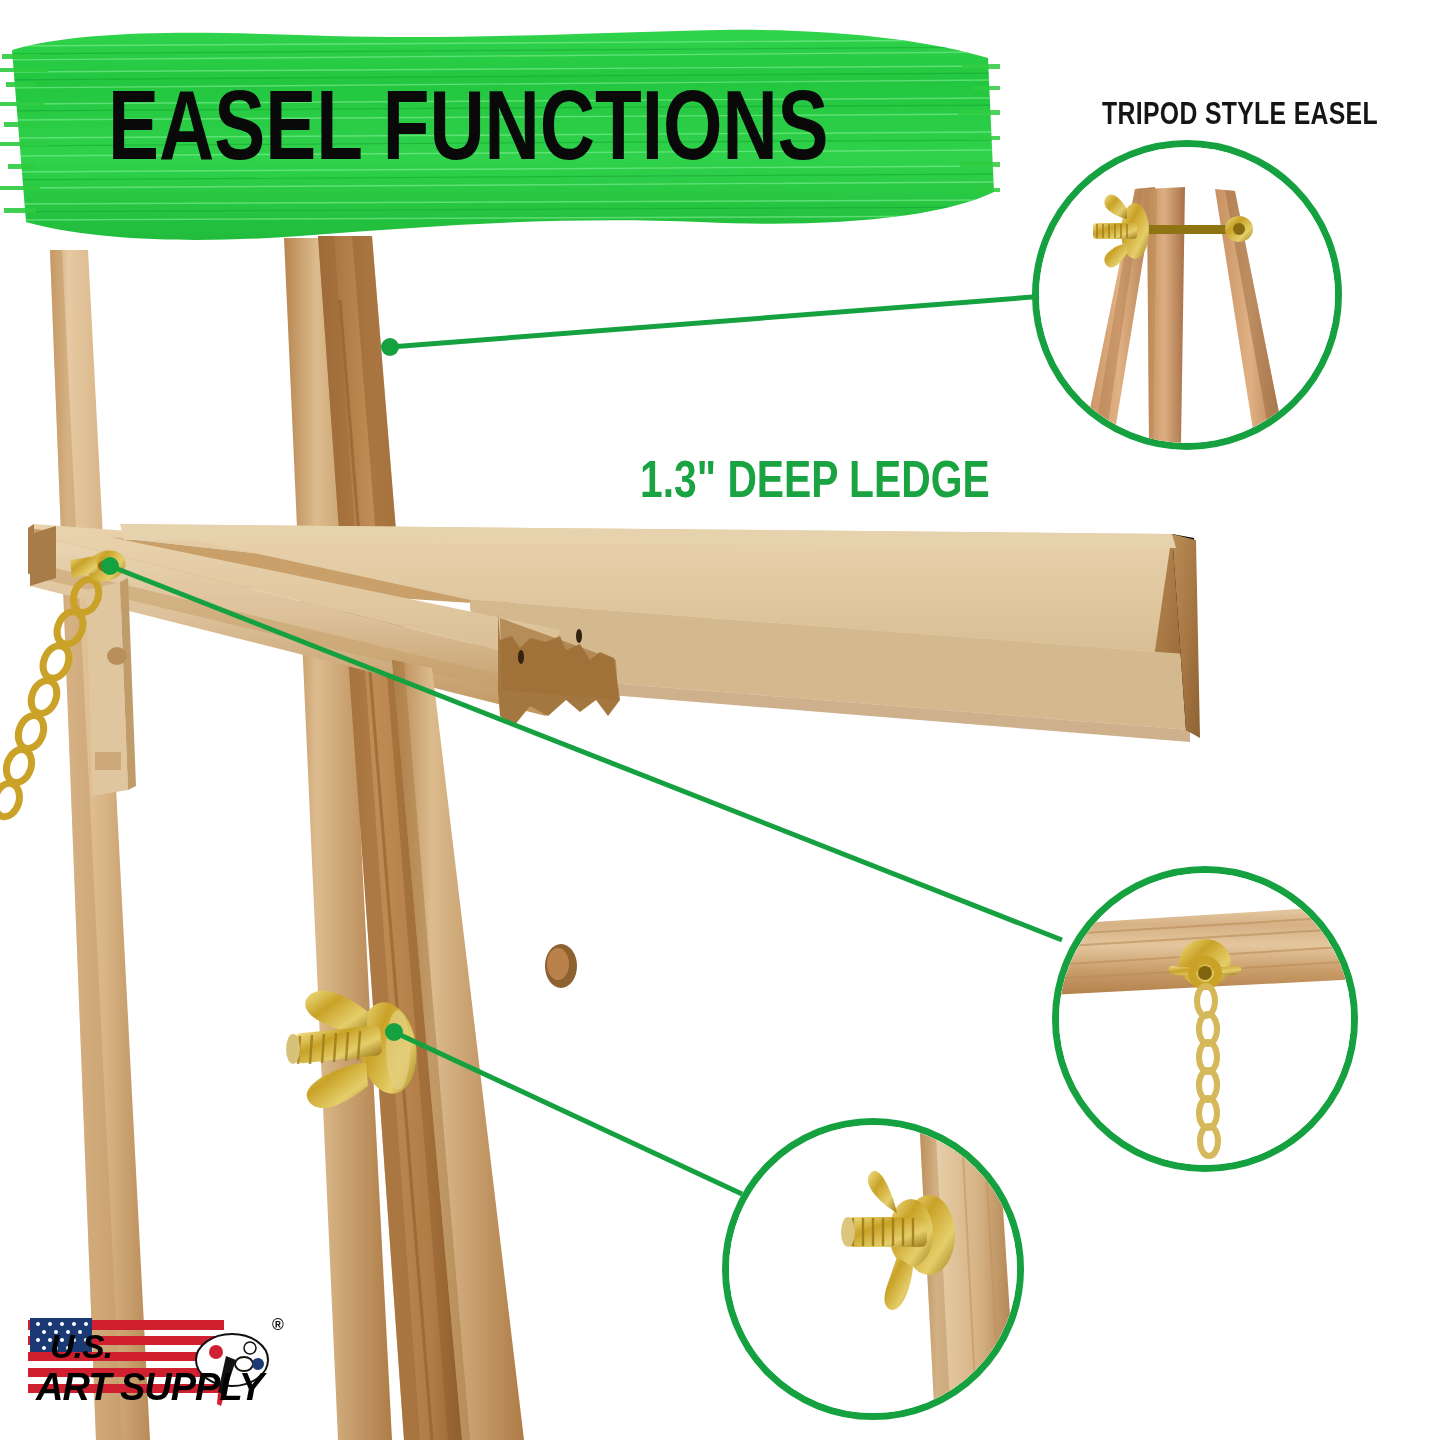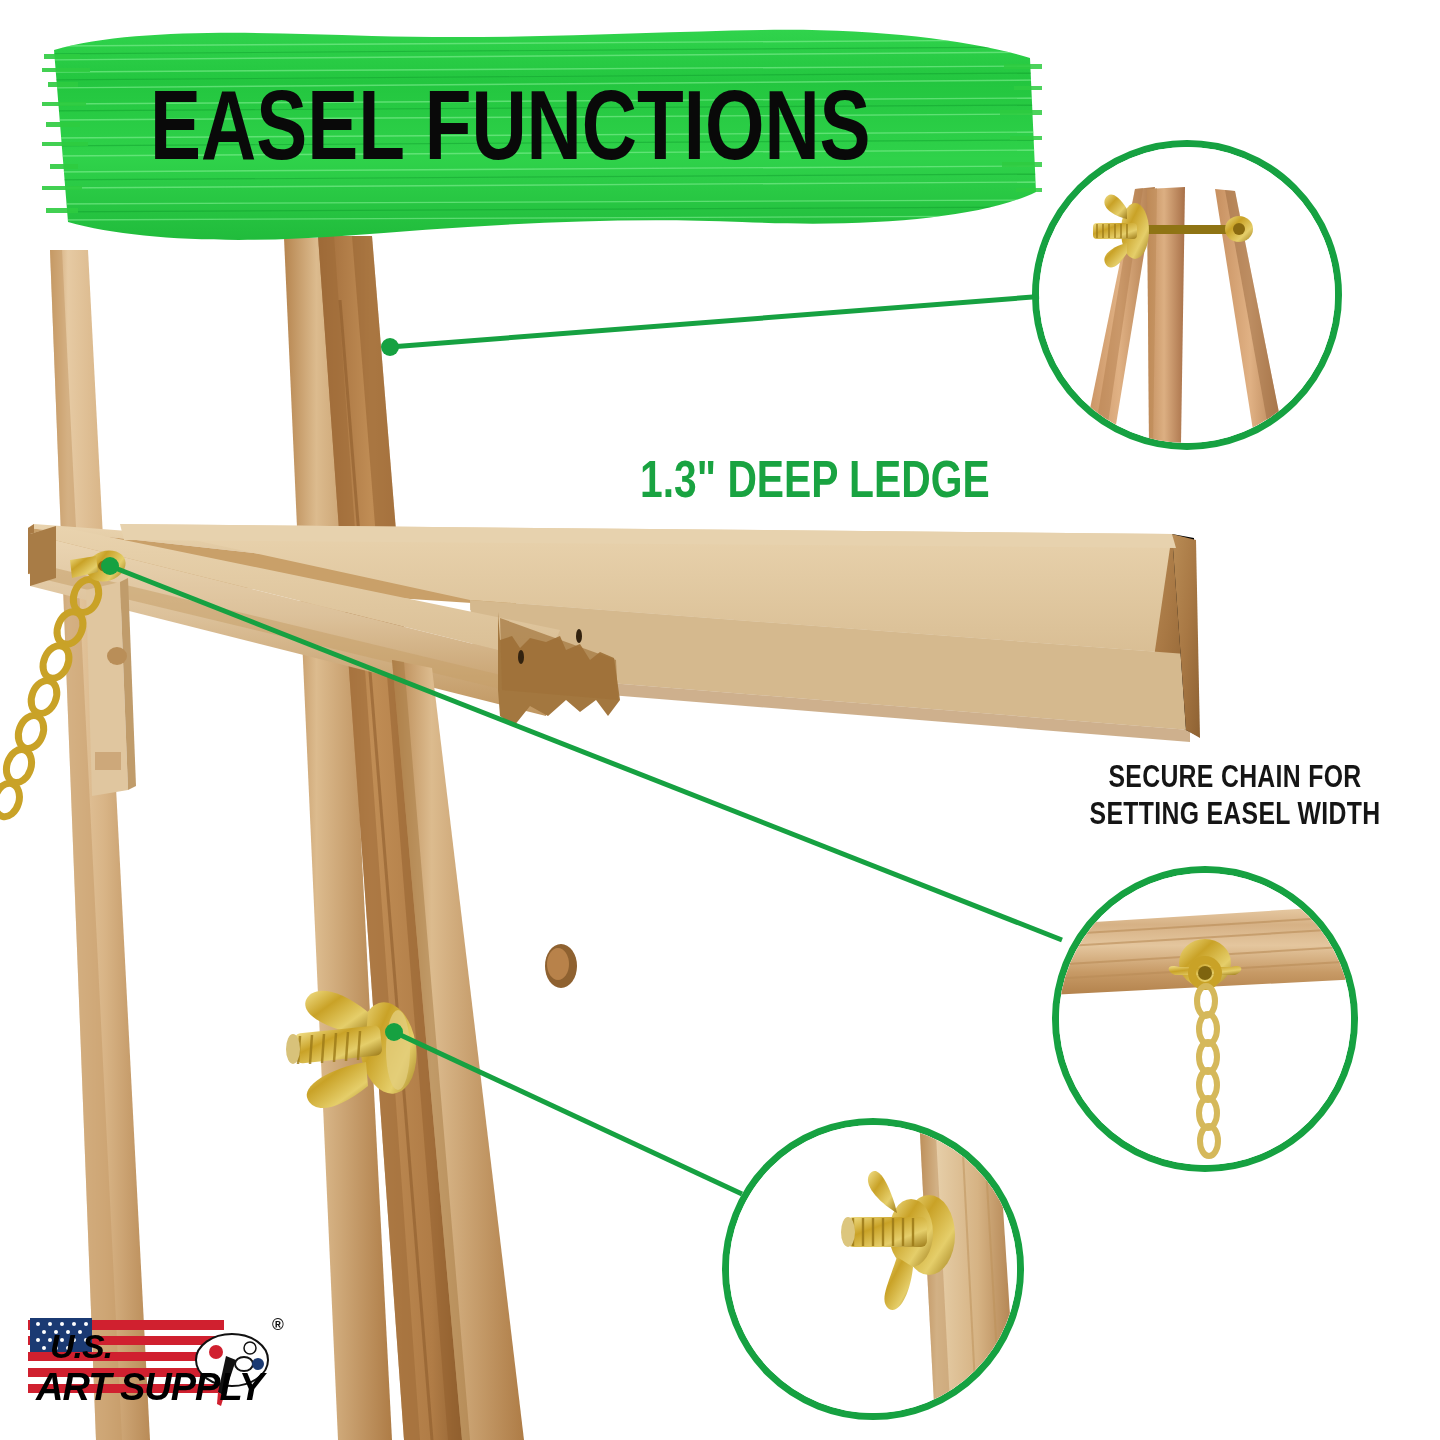--- a/index.html
+++ b/index.html
@@ -4,21 +4,21 @@
 <style>
   html,body{margin:0;padding:0;background:#fff;}
   body{width:1440px;height:1440px;overflow:hidden;
        font-family:"Liberation Sans",sans-serif;-webkit-font-smoothing:antialiased;}
   #stage{position:relative;width:1440px;height:1440px;background:#ffffff;overflow:hidden;}
 
   
   .abs{position:absolute;}
 
   
-  #banner{left:0px;top:10px;width:1000px;height:240px;margin-left:42px;}
+  #banner{left:0px;top:10px;width:1000px;height:240px;}
   #banner .stroke{position:absolute;inset:0;}
   #banner .title{position:absolute;left:108px;top:66px;
        font-size:98px;line-height:98px;color:#090909;font-weight:700;
        transform:scaleX(.78);transform-origin:left top;white-space:nowrap;
        font-family:"Liberation Sans",sans-serif;}
 
   
   .calloutlabel{font-size:31px;line-height:37px;color:#151515;font-weight:700;
        text-transform:uppercase;letter-spacing:.4px;text-align:center;
        font-family:"Liberation Sans",sans-serif;}
@@ -244,20 +244,25 @@
     <line x1="390" y1="347" x2="1046" y2="296" stroke="#16A141" stroke-width="5"></line>
     <circle cx="390" cy="347" r="9" fill="#16A141"></circle>
 
     <line x1="110" y1="566" x2="1062" y2="940" stroke="#16A141" stroke-width="5"></line>
     <circle cx="110" cy="566" r="9" fill="#16A141"></circle>
 
     <line x1="394" y1="1032" x2="742" y2="1194" stroke="#16A141" stroke-width="5"></line>
     <circle cx="394" cy="1032" r="9" fill="#16A141"></circle>
   </svg>
 
+  <div class="abs" style="left:1040px;top:95px;width:400px;">
+    <div class="calloutlabel">
+      <span>TRIPOD STYLE EASEL</span>
+    </div>
+  </div>
   <div class="abs circring" style="left:1032px;top:140px;width:310px;height:310px;">
     <svg width="296" height="296" viewBox="0 0 296 296" style="display:block">
       <defs>
         <clipPath id="c1">
             <circle cx="148" cy="148" r="148"></circle>
           </clipPath>
         <linearGradient id="lw" x1="0" y1="0" x2="1" y2="0">
           <stop offset="0" stop-color="#C79060"></stop>
             <stop offset=".5" stop-color="#E0B184"></stop>
           <stop offset="1" stop-color="#AE7A4C"></stop>
@@ -296,26 +301,20 @@
             <line x1="70" y1="77" x2="70" y2="91"></line>
             <line x1="76" y1="77" x2="76" y2="91"></line>
             <line x1="82" y1="77" x2="82" y2="91"></line>
             <line x1="88" y1="77" x2="88" y2="91"></line>
           </g>
         </g>
       </g>
     </svg>
   </div>
 
-  <div class="abs" style="left:1030px;top:758px;width:410px;">
-    <div class="calloutlabel">
-      <span>SECURE CHAIN FOR</span>
-      <span>SETTING EASEL WIDTH</span>
-    </div>
-  </div>
   <div class="abs circring" style="left:1052px;top:866px;width:306px;height:306px;">
     <svg width="292" height="292" viewBox="0 0 292 292" style="display:block">
       <defs>
         <clipPath id="c2">
             <circle cx="146" cy="146" r="146"></circle>
           </clipPath>
         <linearGradient id="rail" x1="0" y1="0" x2="0" y2="1">
           <stop offset="0" stop-color="#E9CDA7"></stop>
           <stop offset="0.22" stop-color="#D6B185"></stop>
           <stop offset="0.45" stop-color="#E4C69E"></stop>

